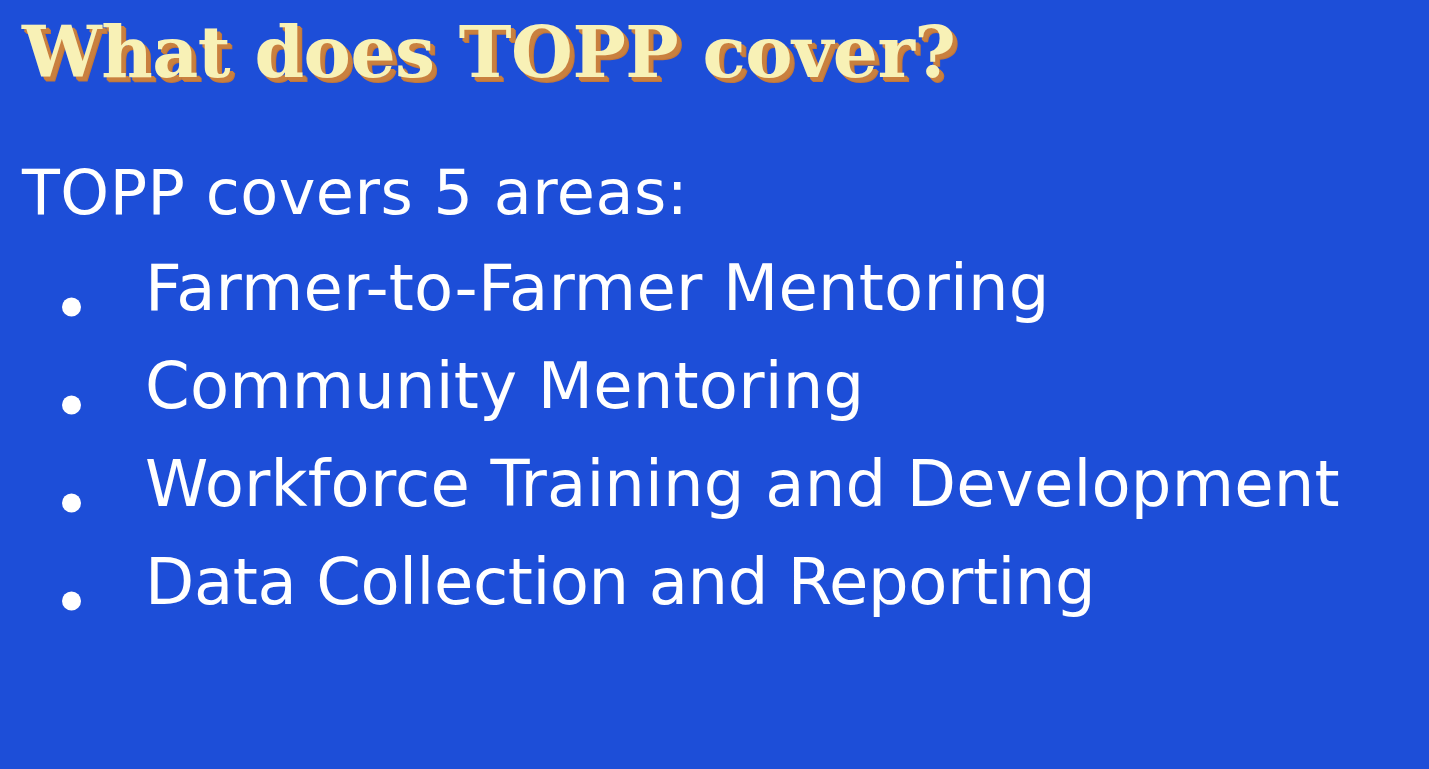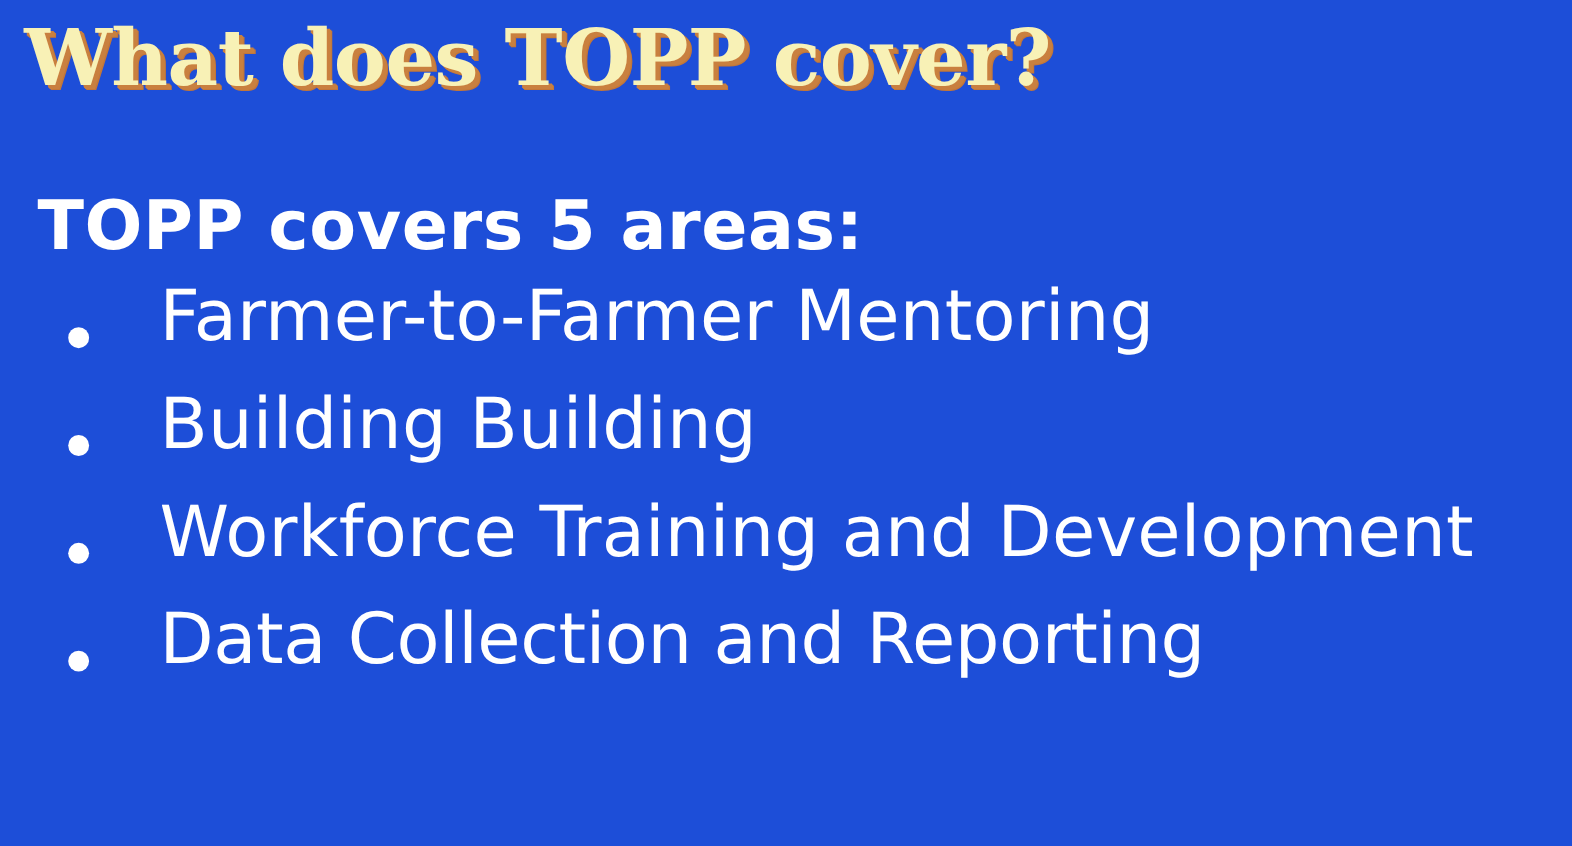--- a/index.html
+++ b/index.html
@@ -36,23 +36,23 @@
        4px 4px 0 #c9803f,
        5px 5px 0 #c2763a;
     white-space: nowrap;
   }
 
   
   .intro-line {
     position: absolute;
     left: 22px;
     top: 160px;
-    margin: 12px;
+    margin: 0;
     font-family: "DejaVu Sans", "Liberation Sans", sans-serif;
-    font-weight: 700;
+    font-weight: 400;
     font-size: 62px;
     line-height: 1.08;
     letter-spacing: 0.5px;
     color: #ffffff;
     white-space: nowrap;
   }
 
   
   .bullet-list {
     position: absolute;
@@ -109,21 +109,21 @@
 
   <p class="intro-line">TOPP covers 5 areas:</p>
 
   <ul class="bullet-list">
     <li class="bullet-item">
       <span class="bullet-dot"></span>
       <span class="bullet-text">Farmer-to-Farmer Mentoring</span>
     </li>
     <li class="bullet-item">
       <span class="bullet-dot"></span>
-      <span class="bullet-text">Building Building</span>
+      <span class="bullet-text">Community Mentoring</span>
     </li>
     <li class="bullet-item">
       <span class="bullet-dot"></span>
       <span class="bullet-text">Workforce Training and Development</span>
     </li>
     <li class="bullet-item">
       <span class="bullet-dot"></span>
       <span class="bullet-text">Data Collection and Reporting</span>
     </li>
   </ul>

